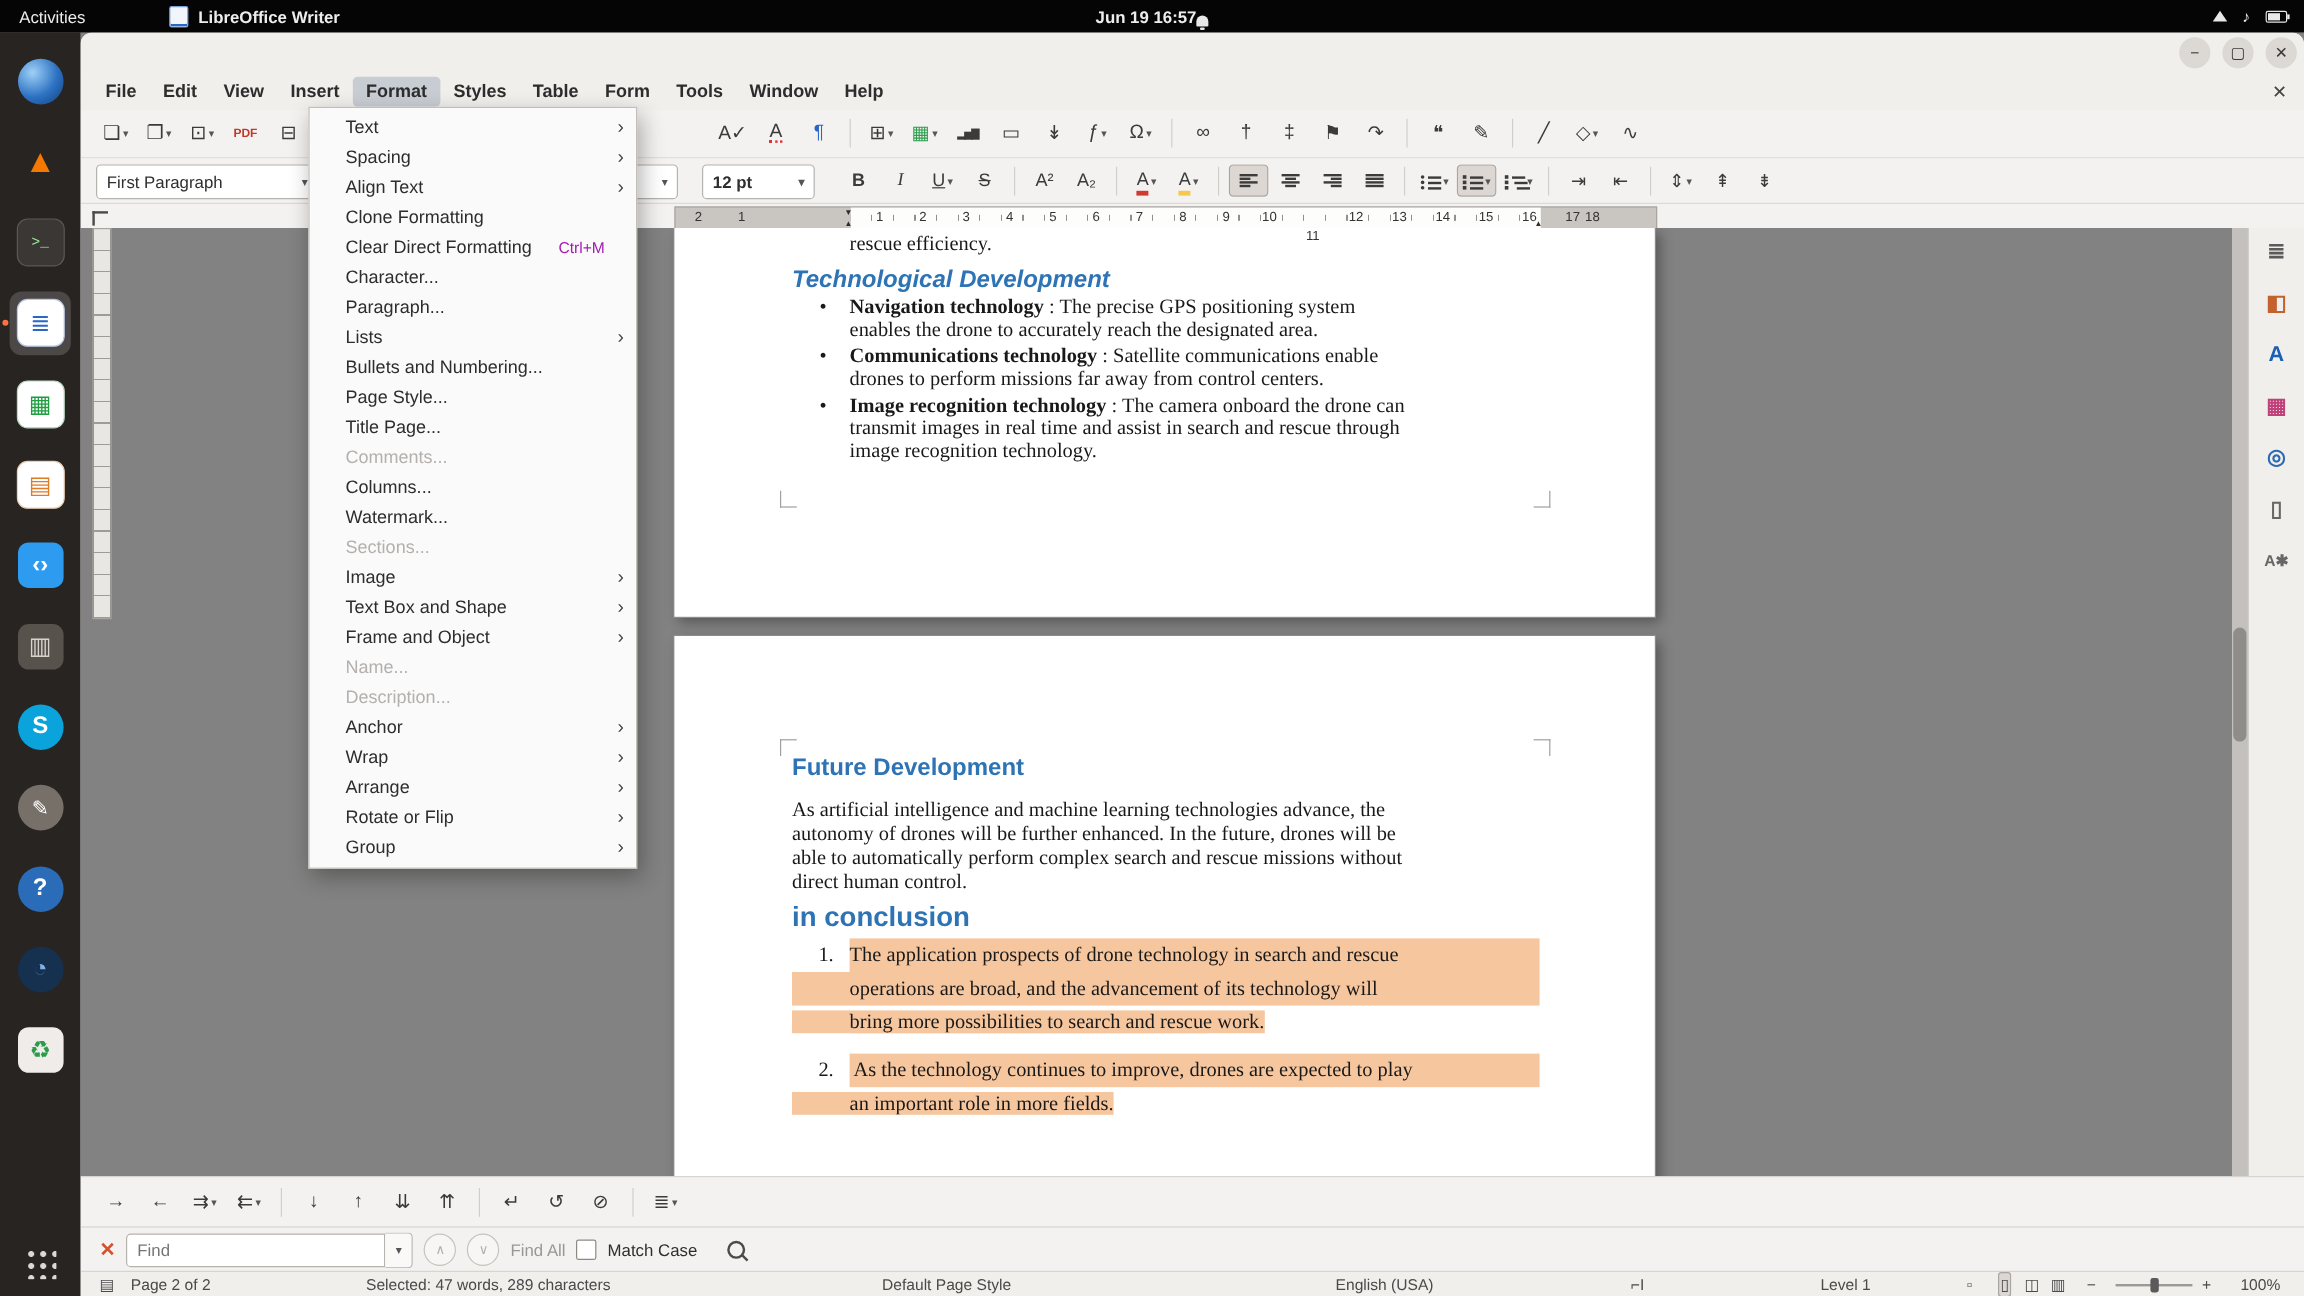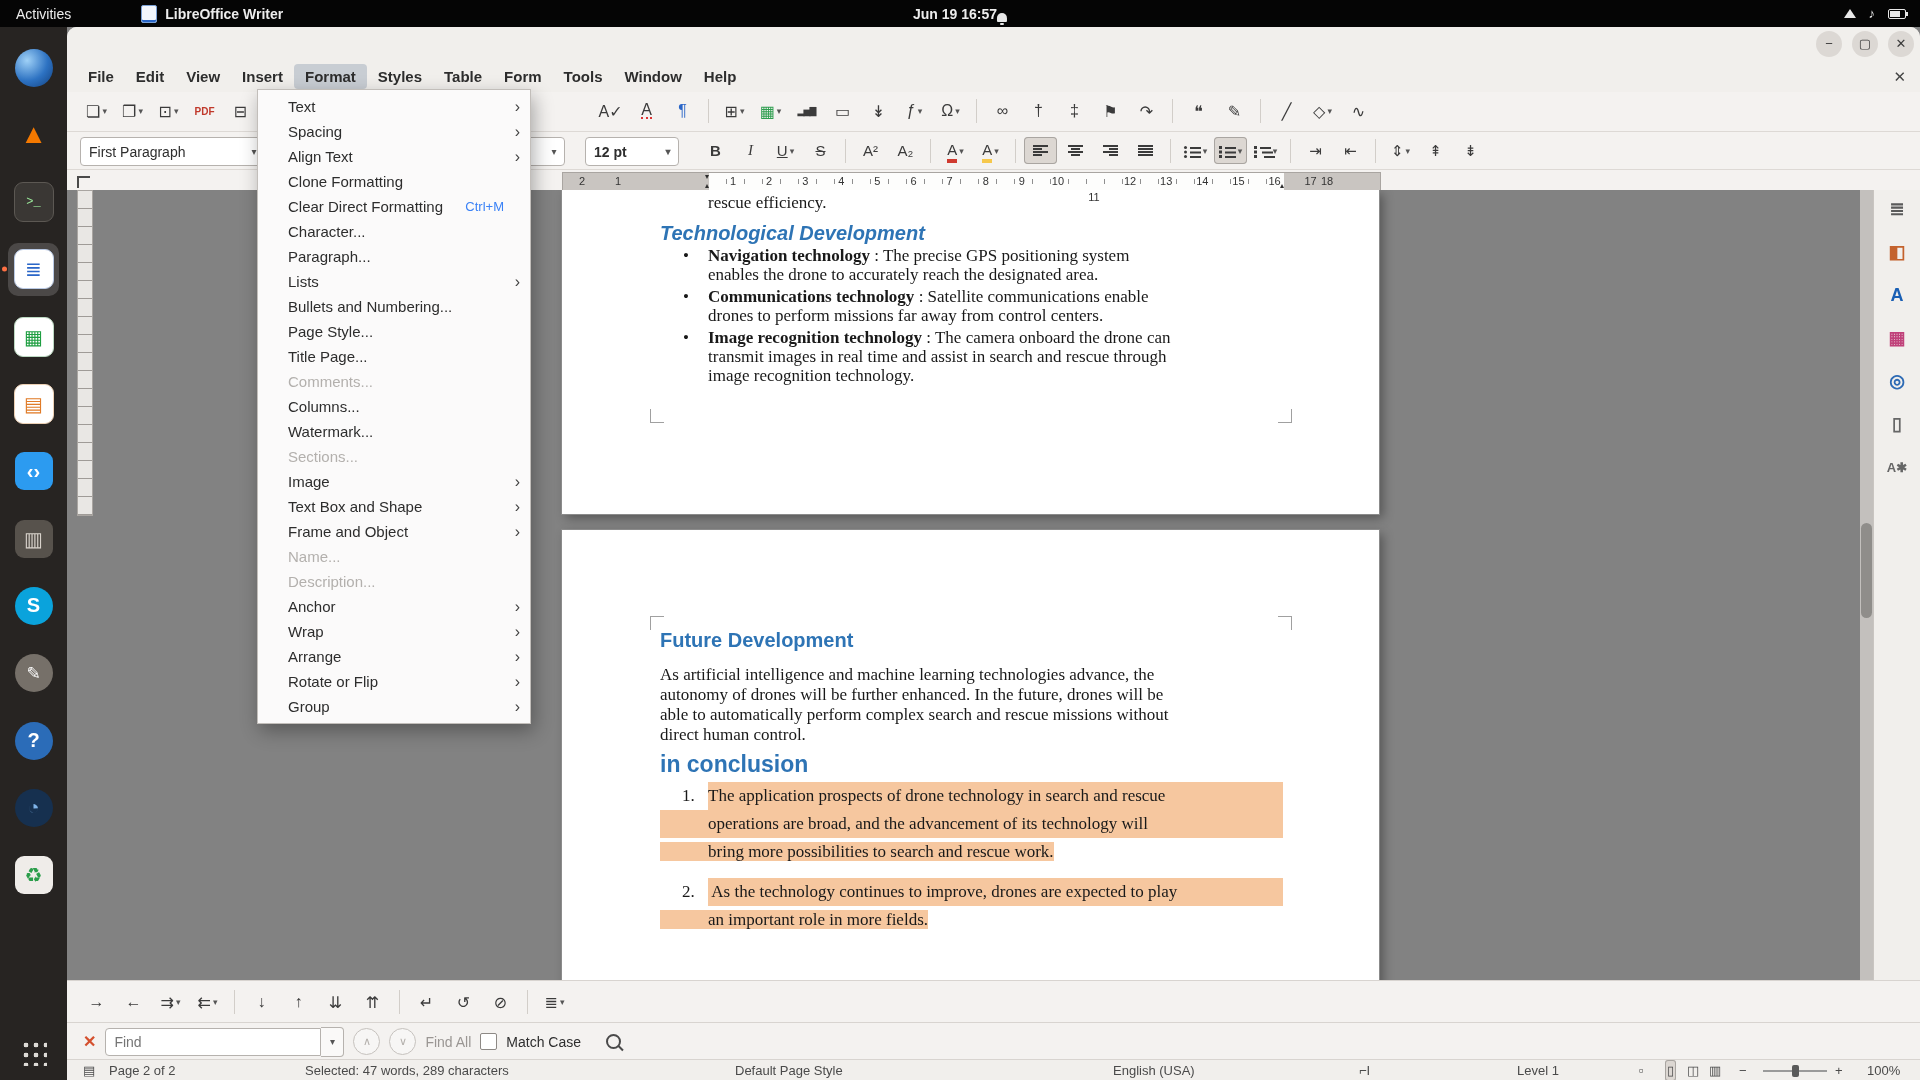--- a/index.html
+++ b/index.html
@@ -175,21 +175,21 @@
   .vicon.on{background:#dcd7d2;box-shadow:inset 0 0 0 1px #a9a5a1;border-radius:3px;padding:0 2px;}
   #zoomtrack{position:absolute;left:1696px;top:10px;width:64px;height:2px;background:#9a9a9a;}
   #zoomtrack::after{content:"";position:absolute;left:31px;top:-3px;width:2px;height:8px;background:#9a9a9a;}
   #zoomhandle{position:absolute;left:1725px;top:5px;width:7px;height:12px;background:#5a5a5a;border-radius:2px;}
 
   
   #fmenu{position:absolute;left:190px;top:62px;width:272px;background:#fbfafa;border:1px solid #c2beba;
       box-shadow:3px 7px 18px rgba(0,0,0,.32);padding:4px 0;z-index:50;}
   .mi{height:25px;display:flex;align-items:center;padding:0 10px 0 30px;font-size:15px;color:#2d2d2d;position:relative;}
   .mi.dis{color:#b3b0ad;}
-  .mi .sc{margin-left:auto;color:#3b82f6;font-size:13px;padding-right:16px;}
+  .mi .sc{margin-left:auto;color:#a21caf;font-size:13px;padding-right:16px;}
   .mi .sub{position:absolute;right:10px;font-size:16px;color:#444;}
 </style>
 </head>
 <body>
 
 <div id="screen">
 
   <div id="topbar">
     <span id="tb-activities">Activities</span>
     <span id="tb-app">

